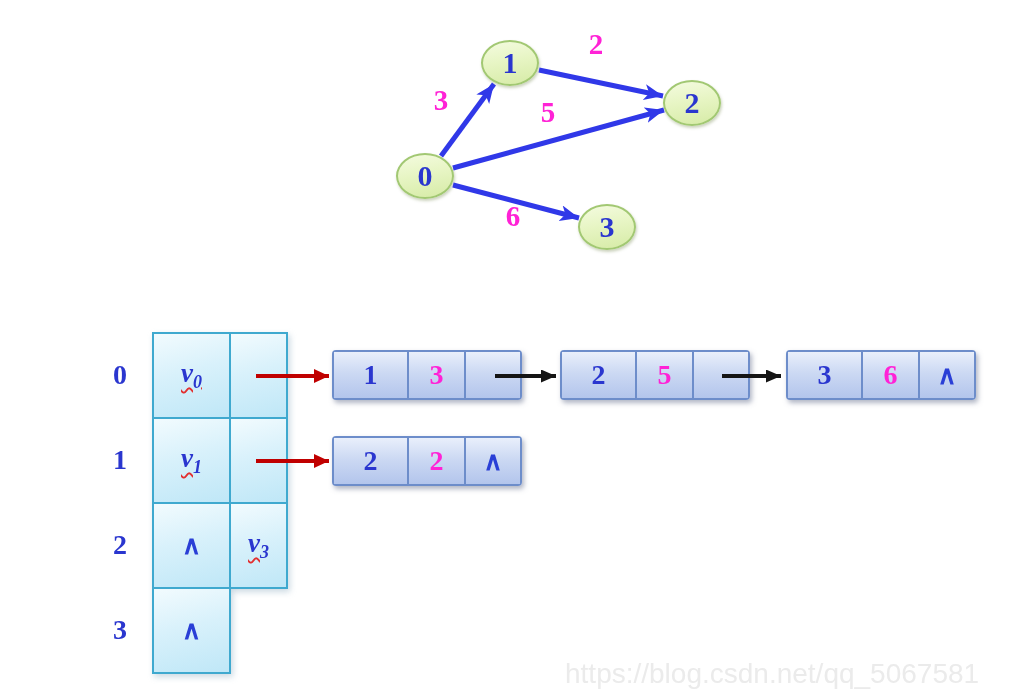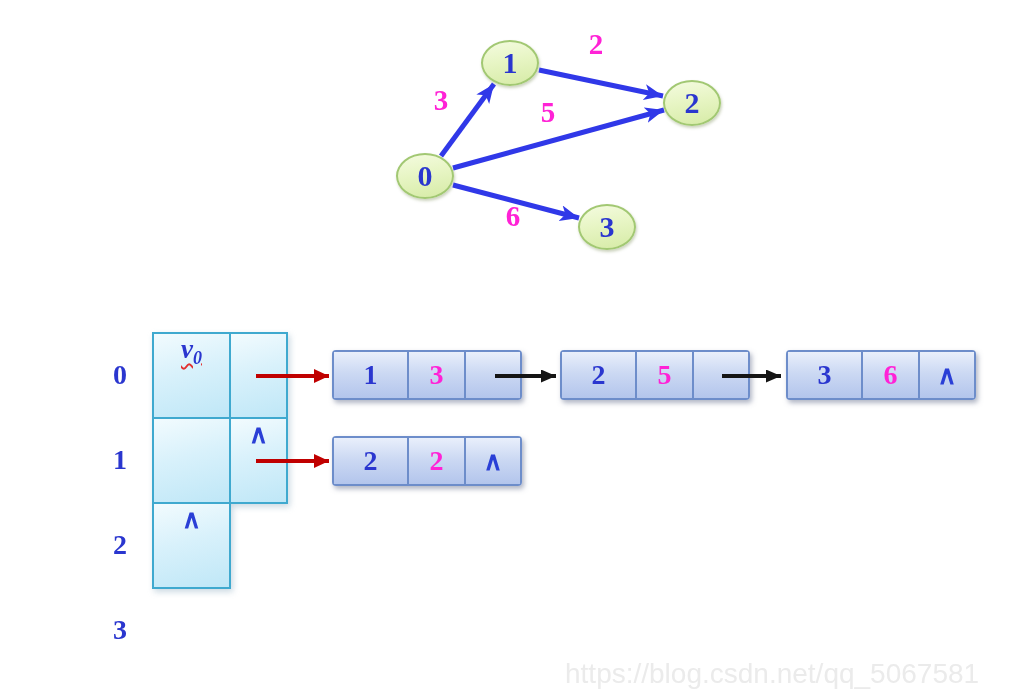--- a/index.html
+++ b/index.html
@@ -26,21 +26,21 @@
   }
   
   .array {
     position:absolute; left:153px; top:333px; z-index:2;
     display:grid; grid-template-columns:77px 57px; grid-auto-rows:85px;
     filter:drop-shadow(2px 3px 3px rgba(110,150,175,0.35));
   }
   .acell {
     box-sizing:border-box; border:2px solid #3fa9cf; margin:-1px;
     background:linear-gradient(165deg,#f2fbfe 0%, #d8f1fb 45%, #bfe7f7 100%);
-    display:flex; align-items:flex-start; justify-content:center;
+    display:flex; align-items:center; justify-content:center;
   }
   .vlabel {
     font-style:italic; font-weight:bold; font-size:27px; color:#2a36cf;
     text-decoration-line:underline; text-decoration-style:wavy;
     text-decoration-color:#e23030; text-decoration-thickness:2px;
     text-underline-offset:5px;
   }
   .vlabel sub { font-size:18px; }
   .row-index {
     position:absolute; left:98px; width:44px; height:34px; line-height:34px;
@@ -123,24 +123,30 @@
   <div class="row-index" style="top:613px;">3</div>
 
   <div class="array">
     <div class="acell">
       <span class="vlabel"><span>v</span><sub>0</sub></span>
     </div>
     <div class="acell">
       <span class="nullsym"></span>
     </div>
     <div class="acell">
+      <span class="vlabel"><span>v</span><sub>1</sub></span>
+    </div>
+    <div class="acell">
       <span class="nullsym"></span>
     </div>
     <div class="acell">
       <span class="nullsym">∧</span>
+    </div>
+    <div class="acell">
+      <span class="vlabel"><span>v</span><sub>3</sub></span>
     </div>
     <div class="acell">
       <span class="nullsym">∧</span>
     </div>
   </div>
 
   <div class="llnode" style="left:332px; top:350px;">
     <div class="llcell llc-vertex">1</div>
     <div class="llcell llc-weight">3</div>
     <div class="llcell llc-next">

